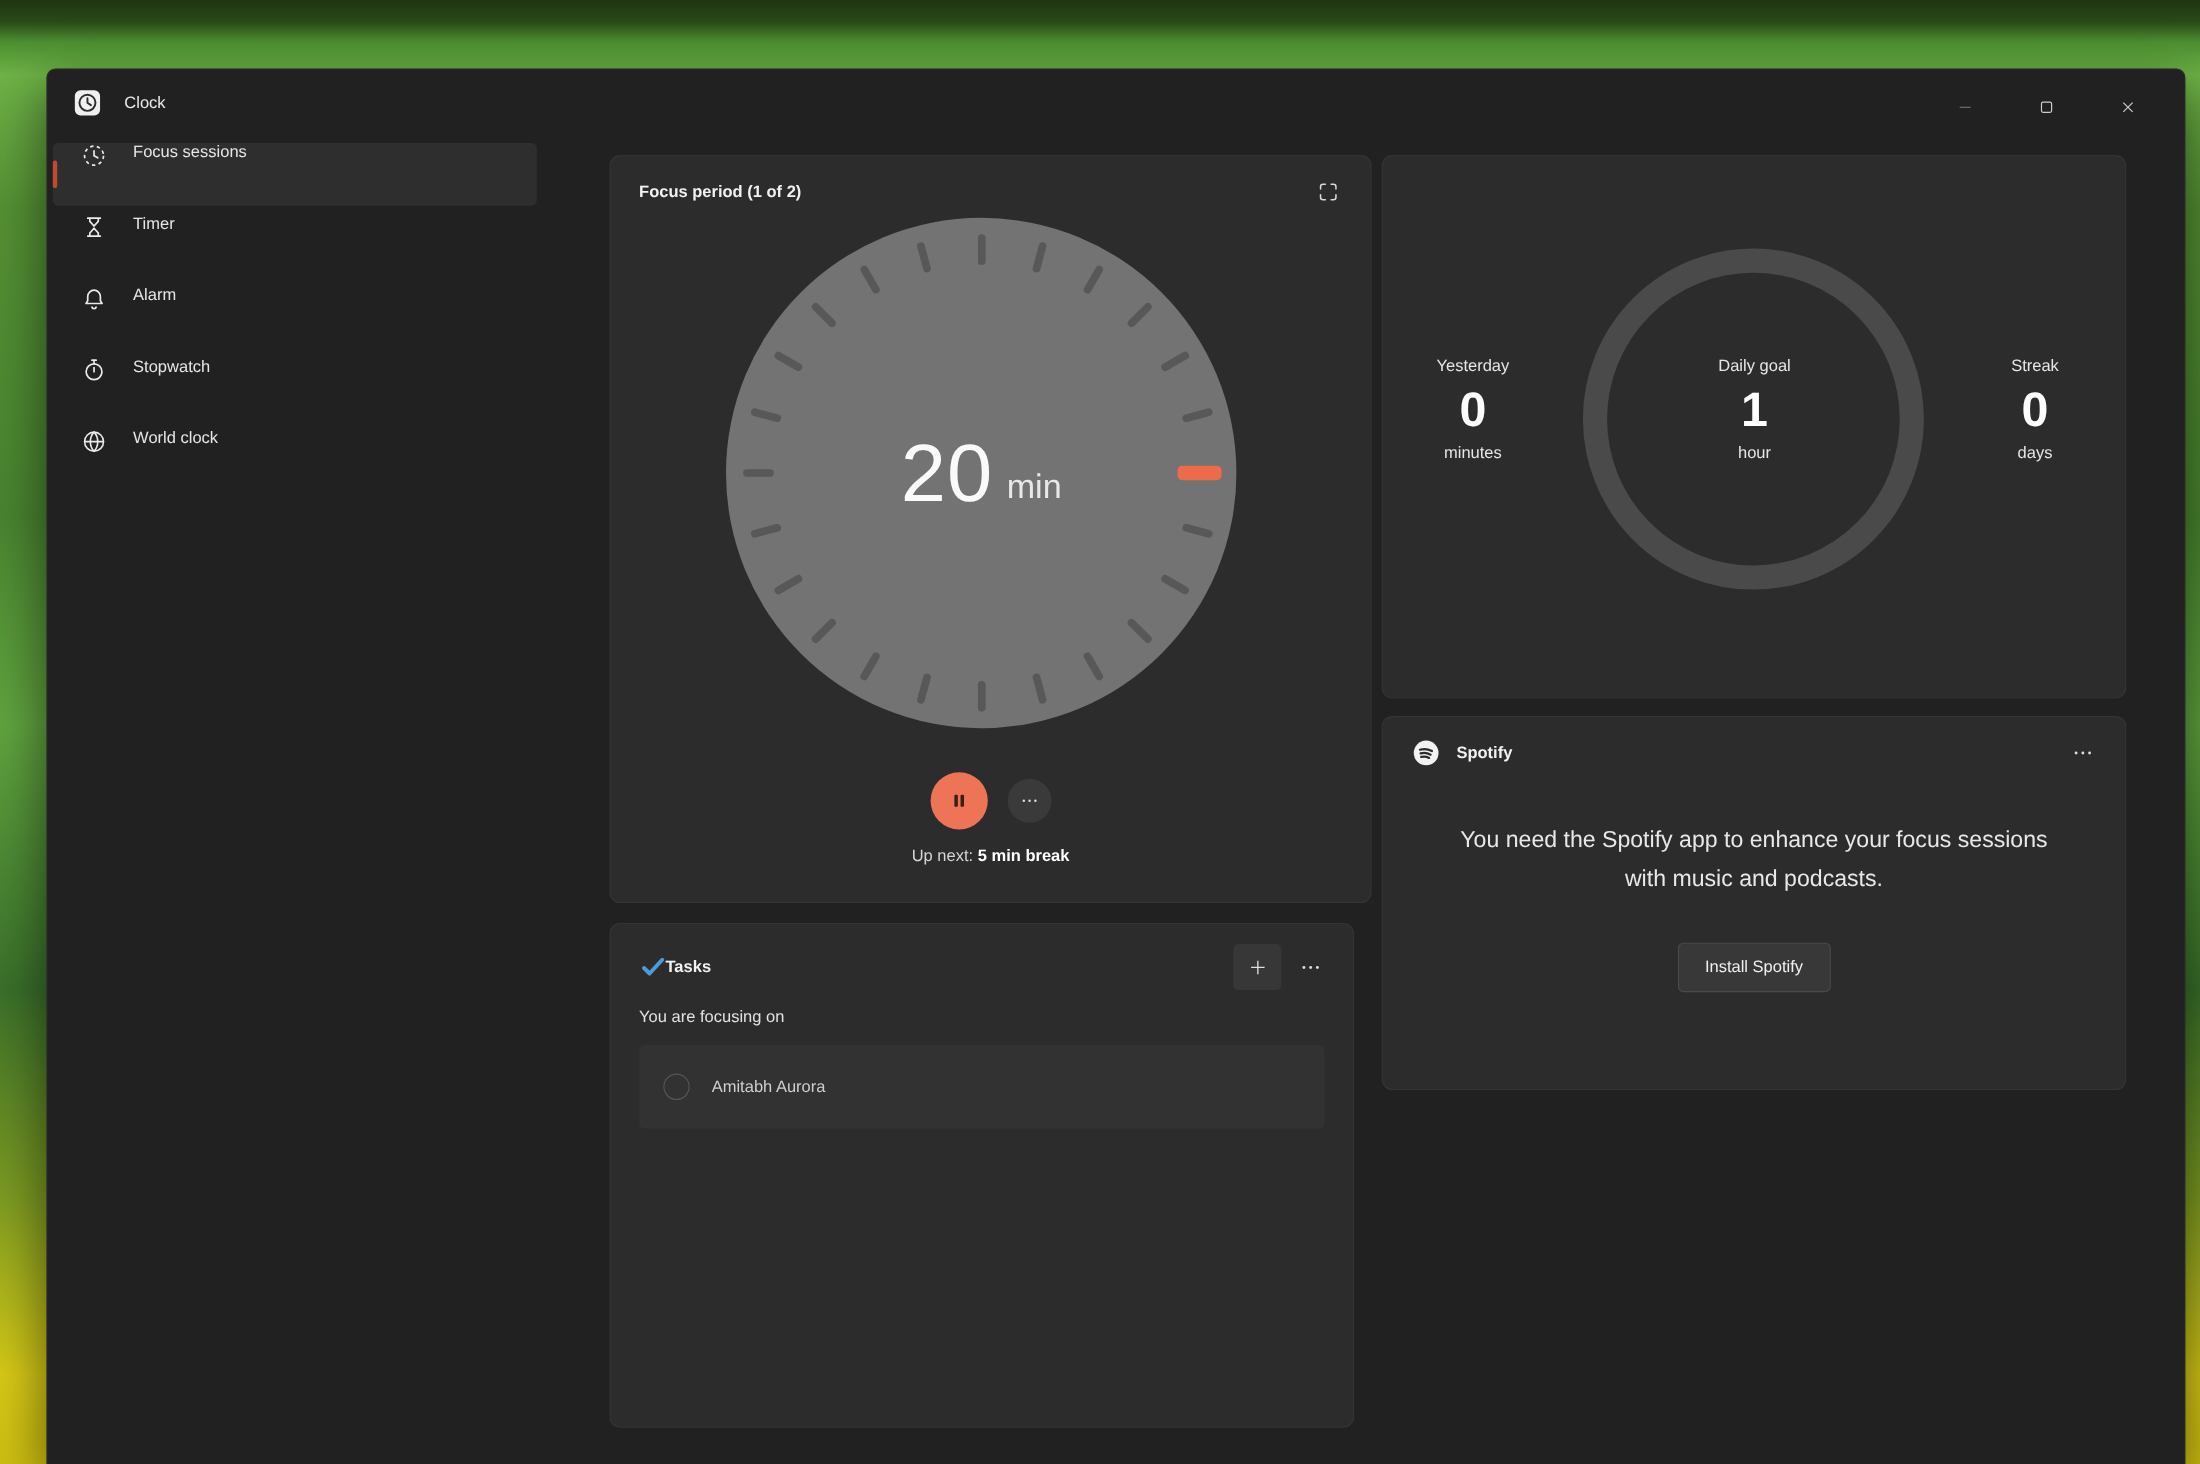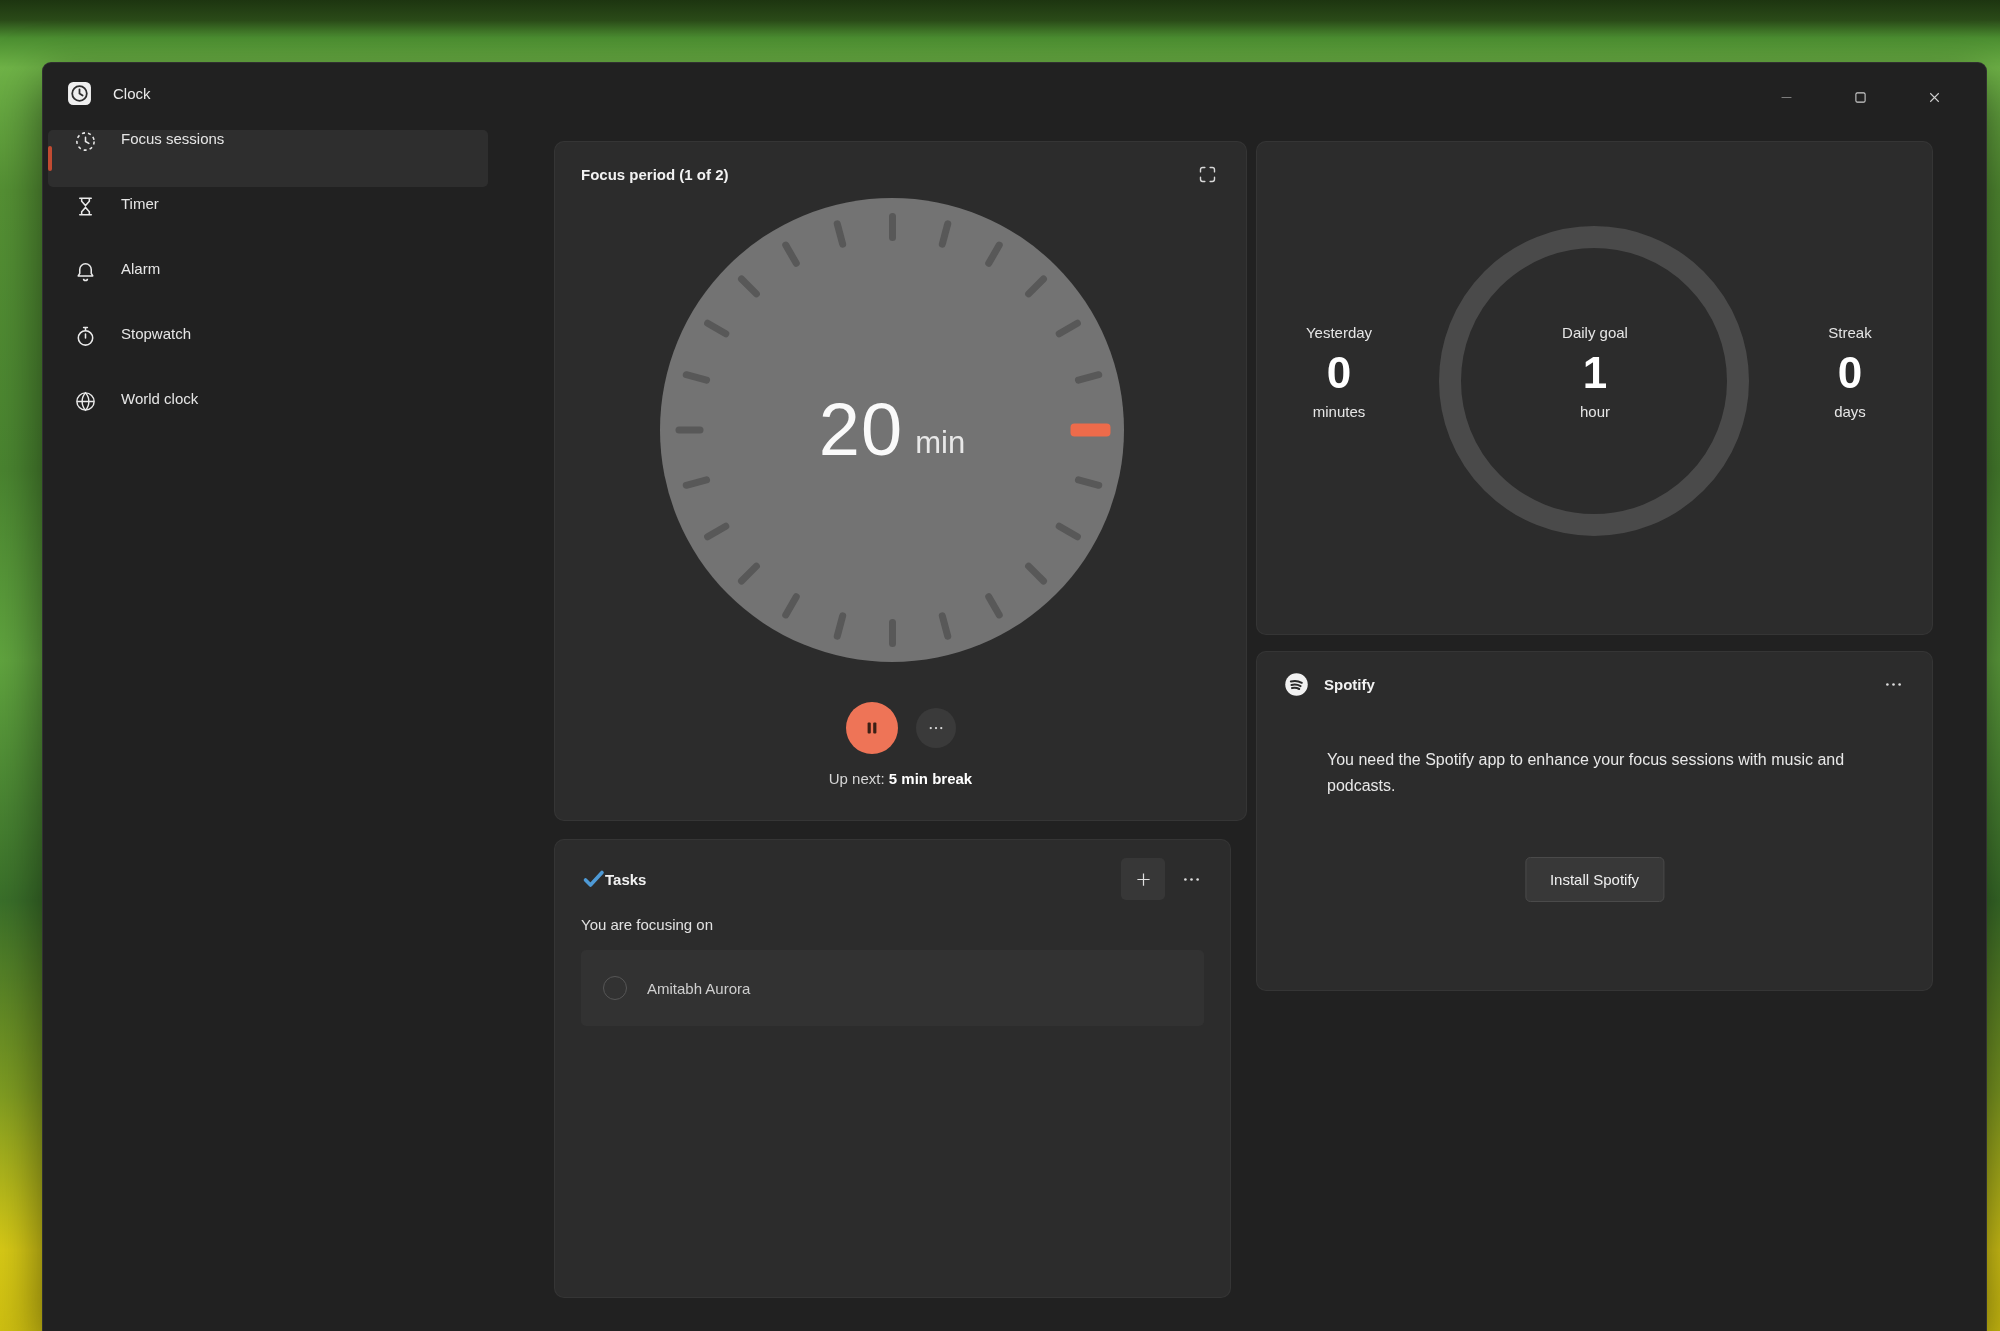--- a/index.html
+++ b/index.html
@@ -82,21 +82,21 @@
   .stat .s-value{font-size:44px;font-weight:600;color:#fff;margin:10px 0 8px;line-height:1;}
   .stat .s-unit{font-size:15px;}
   .stat-yesterday{left:2px;top:182px;}
   .stat-goal{left:258px;top:182px;}
   .stat-streak{left:513px;top:182px;}
   .completed{position:absolute;left:0;top:428px;width:100%;text-align:center;font-size:15px;color:#e8e8e8;}
   
   .spotify-card{left:1213px;top:588px;width:675px;height:338px;}
   .spotify-head-left{display:flex;align-items:center;gap:14px;}
   .spotify-head-left svg{width:27px;height:27px;}
-  .spotify-msg{position:absolute;left:70px;top:95px;right:70px;font-size:16px;
+  .spotify-msg{position:absolute;left:70px;top:95px;right:70px;text-align:center;font-size:21px;
     line-height:1.65;color:#e8e8e8;}
   .install-btn{position:absolute;left:50%;top:205px;transform:translateX(-50%);
     background:#383838;border:1px solid #4a4a4a;border-radius:5px;color:#f0f0f0;font-size:15px;
     font-family:"Liberation Sans",sans-serif;padding:13px 24px;cursor:default;}
 </style>
 </head>
 <body>
 
 <div id="canvas">
   <div class="window">

